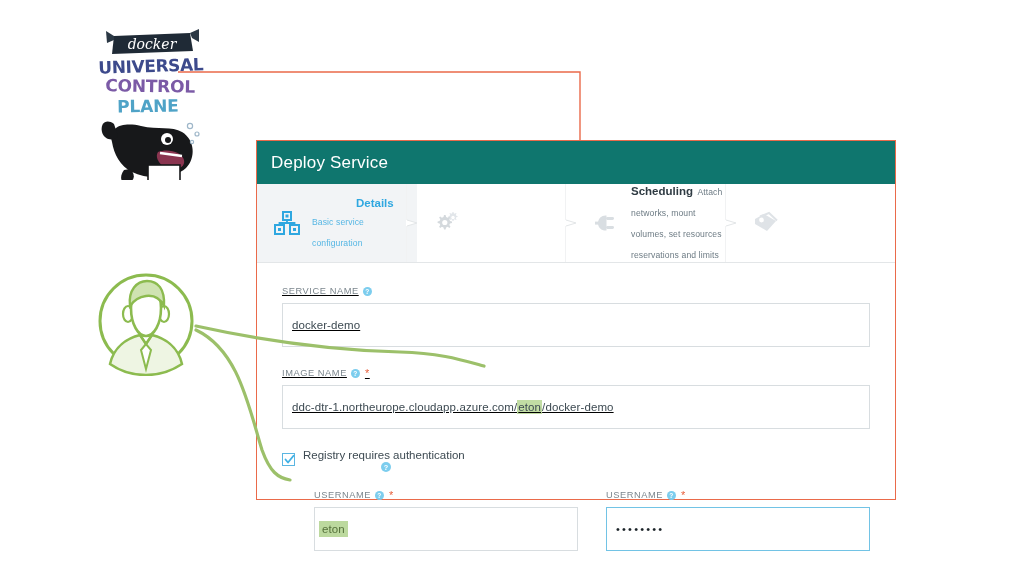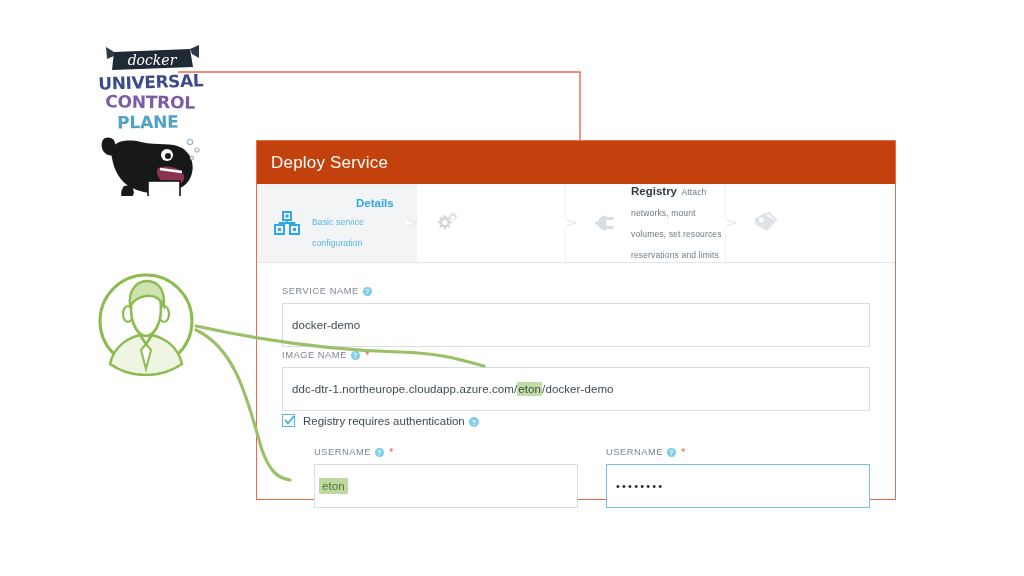--- a/index.html
+++ b/index.html
@@ -22,21 +22,21 @@
     left: 0; top: 0;
     width: 1024px; height: 576px;
     pointer-events: none;
     z-index: 6;
   }
 
   
   .ucp-logo {
     position: absolute;
     left: 96px;
-    top: 38px;
+    top: 22px;
     width: 112px;
     height: 158px;
     z-index: 4;
   }
 
   
   .avatar {
     position: absolute;
     left: 96px;
     top: 266px;
@@ -53,21 +53,21 @@
     width: 640px;
     height: 360px;
     background: #ffffff;
     border: 1px solid #ea6a4a;
     box-sizing: border-box;
     z-index: 5;
   }
 
   .panel-header {
     height: 43px;
-    background: #c2410c;
+    background: #0f766e;
     display: flex;
     align-items: center;
     padding-left: 14px;
     box-sizing: border-box;
   }
   .panel-title {
     color: #ffffff;
     font-size: 17px;
     font-weight: 400;
     letter-spacing: 0.2px;
@@ -126,21 +126,21 @@
     width: 12px;
     height: 78px;
     z-index: 2;
   }
 
   
   .form {
     padding: 22px 25px 0 25px;
     box-sizing: border-box;
   }
-  .field { margin-bottom: 2px; }
+  .field { margin-bottom: 20px; text-decoration: underline; }
   .field-label {
     font-size: 9.3px;
     letter-spacing: 0.55px;
     color: #7b868d;
     margin-bottom: 6px;
     display: flex;
     align-items: center;
     line-height: 12px;
   }
   .help-icon {
@@ -197,20 +197,21 @@
     margin-right: 8px;
     position: relative;
     background: #ffffff;
   }
   .checkbox svg { position: absolute; left: 1px; top: 0px; }
   .checklabel {
     font-size: 11.5px;
     color: #3d4a52;
     display: flex;
     align-items: center;
+    flex-direction: column;
   }
 
   
   .row2 {
     display: flex;
     gap: 28px;
     margin-left: 32px;
   }
   .col { flex: 1 1 0; min-width: 0; }
 
@@ -342,21 +343,21 @@
     <div class="tab">
       <span class="tab-icon">
         <svg width="27" height="27" viewBox="0 0 27 27">
           <path d="M5 13 C5 8 9 5 13.5 5.5 L13.5 20.5 C9 21 5 18 5 13 Z" fill="#d9dee2"></path>
           <rect x="13" y="7" width="8" height="3" rx="1.4" fill="#d9dee2"></rect>
           <rect x="13" y="16" width="8" height="3" rx="1.4" fill="#d9dee2"></rect>
           <rect x="2" y="11.6" width="4" height="3" fill="#d9dee2"></rect>
         </svg>
       </span>
       <span class="tab-text">
-        <span class="tab-name">Registry</span>
+        <span class="tab-name">Scheduling</span>
         <span class="tab-desc">Attach networks, mount volumes, set resources reservations and limits</span>
       </span>
       <svg class="tab-sep" viewBox="0 0 12 78">
         <path d="M0 0 L0 78 L1 78 L1 42 L11 39 L1 36 L1 0 Z" fill="#ffffff"></path>
         <path d="M1 36 L11 39 L1 42" fill="none" stroke="#e3e6e8" stroke-width="1"></path>
         <path d="M0 0 L0 36 M0 42 L0 78" stroke="#e3e6e8" stroke-width="1"></path>
       </svg>
     </div>
 
     <div class="tab">

